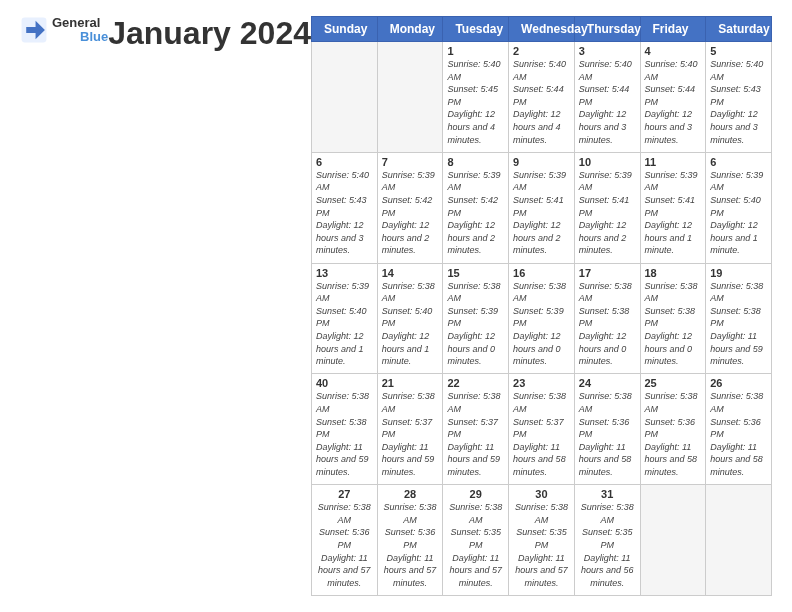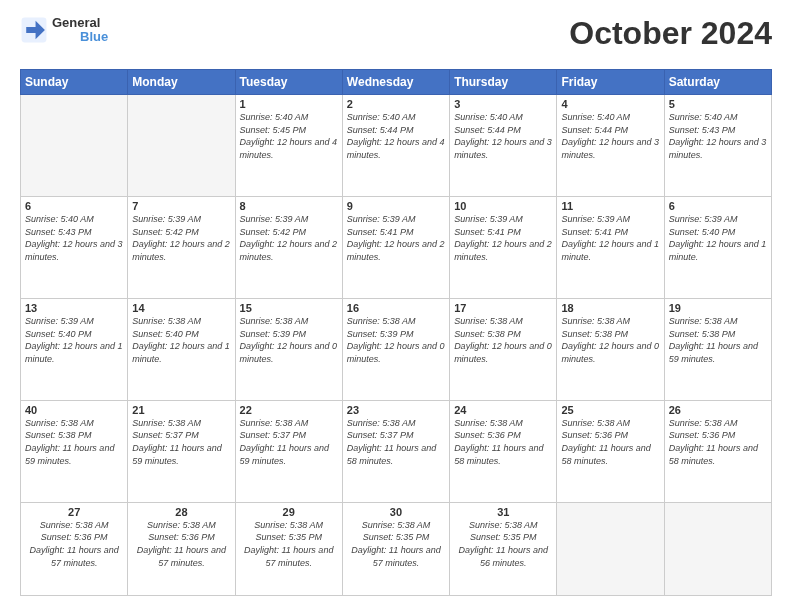--- a/index.html
+++ b/index.html
@@ -8,22 +8,21 @@
       height: 612px;
       font-family: Arial, sans-serif;
       background: #fff;
       overflow: hidden;
     }
     .page {
       width: 792px;
       height: 612px;
       padding: 16px 20px;
       display: flex;
-      flex-direction: column;
-      gap: 8px;
+      flex-direction: row;
     }
     .header {
       display: flex;
       justify-content: space-between;
       align-items: flex-start;
       margin-bottom: 10px;
     }
     .logo {
       display: flex;
       align-items: center;
@@ -62,21 +61,21 @@
       border: 1px solid #ccc;
       border-collapse: collapse;
       width: 100%;
       table-layout: fixed;
     }
     .calendar th {
       background: #4472c4;
       color: #fff;
       font-size: 12px;
       font-weight: bold;
-      padding: 5px 4px;
+      padding: 5px 12px;
       text-align: left;
       border: 1px solid #3a62b0;
     }
     .calendar td {
       border: 1px solid #ccc;
       vertical-align: top;
       padding: 3px 4px;
       font-size: 9.5px;
       color: #333;
       background: #fff;
@@ -112,21 +111,21 @@
       <svg class="logo-icon" viewBox="0 0 36 36">
         <rect x="2" y="2" width="32" height="32" rx="4" fill="#e8f0fe"></rect>
         <polygon points="20,6 32,18 20,30 20,22 8,22 8,14 20,14" fill="#4472c4"></polygon>
       </svg>
       <div class="logo-text">
         <span>General</span>
         <span>Blue</span>
       </div>
     </div>
     <div class="title-block">
-      <h1>October 2024</h1>
+      <h1>January 2024</h1>
     </div>
   </div>
 
   <table class="calendar">
     <thead>
       <tr>
         <th>Sunday</th>
         <th>Monday</th>
         <th>Tuesday</th>
         <th>Wednesday</th>

